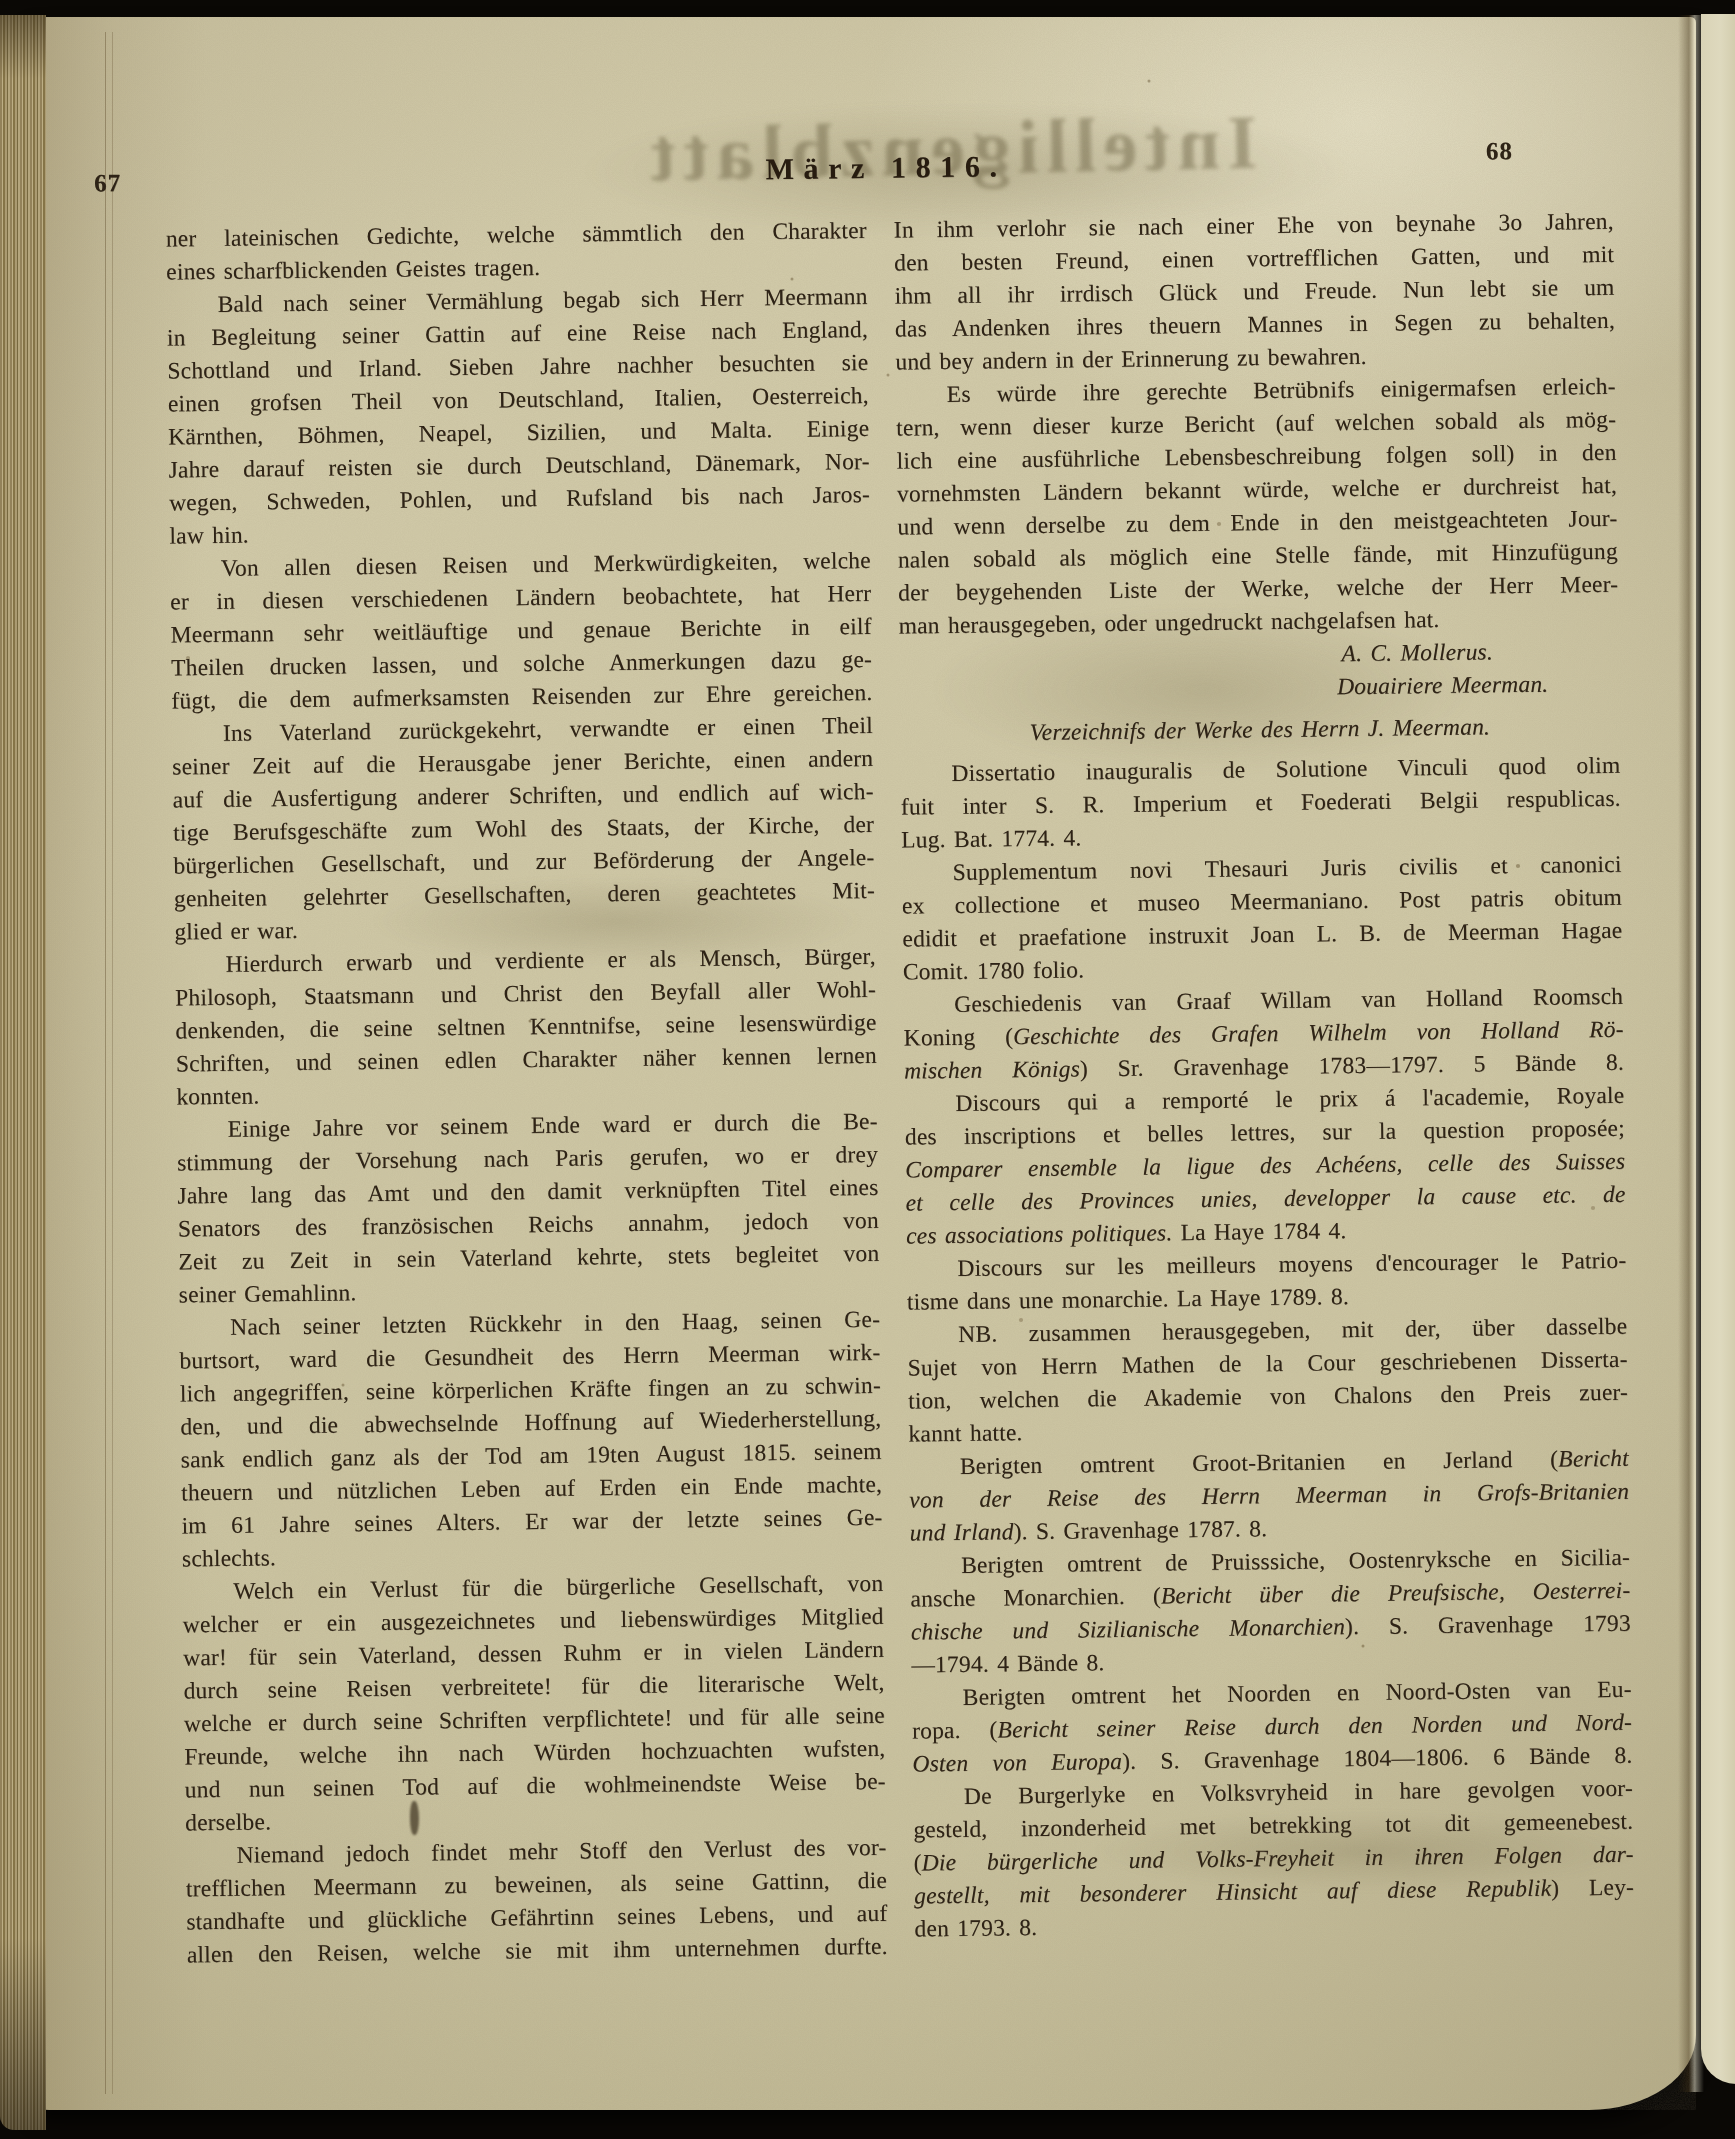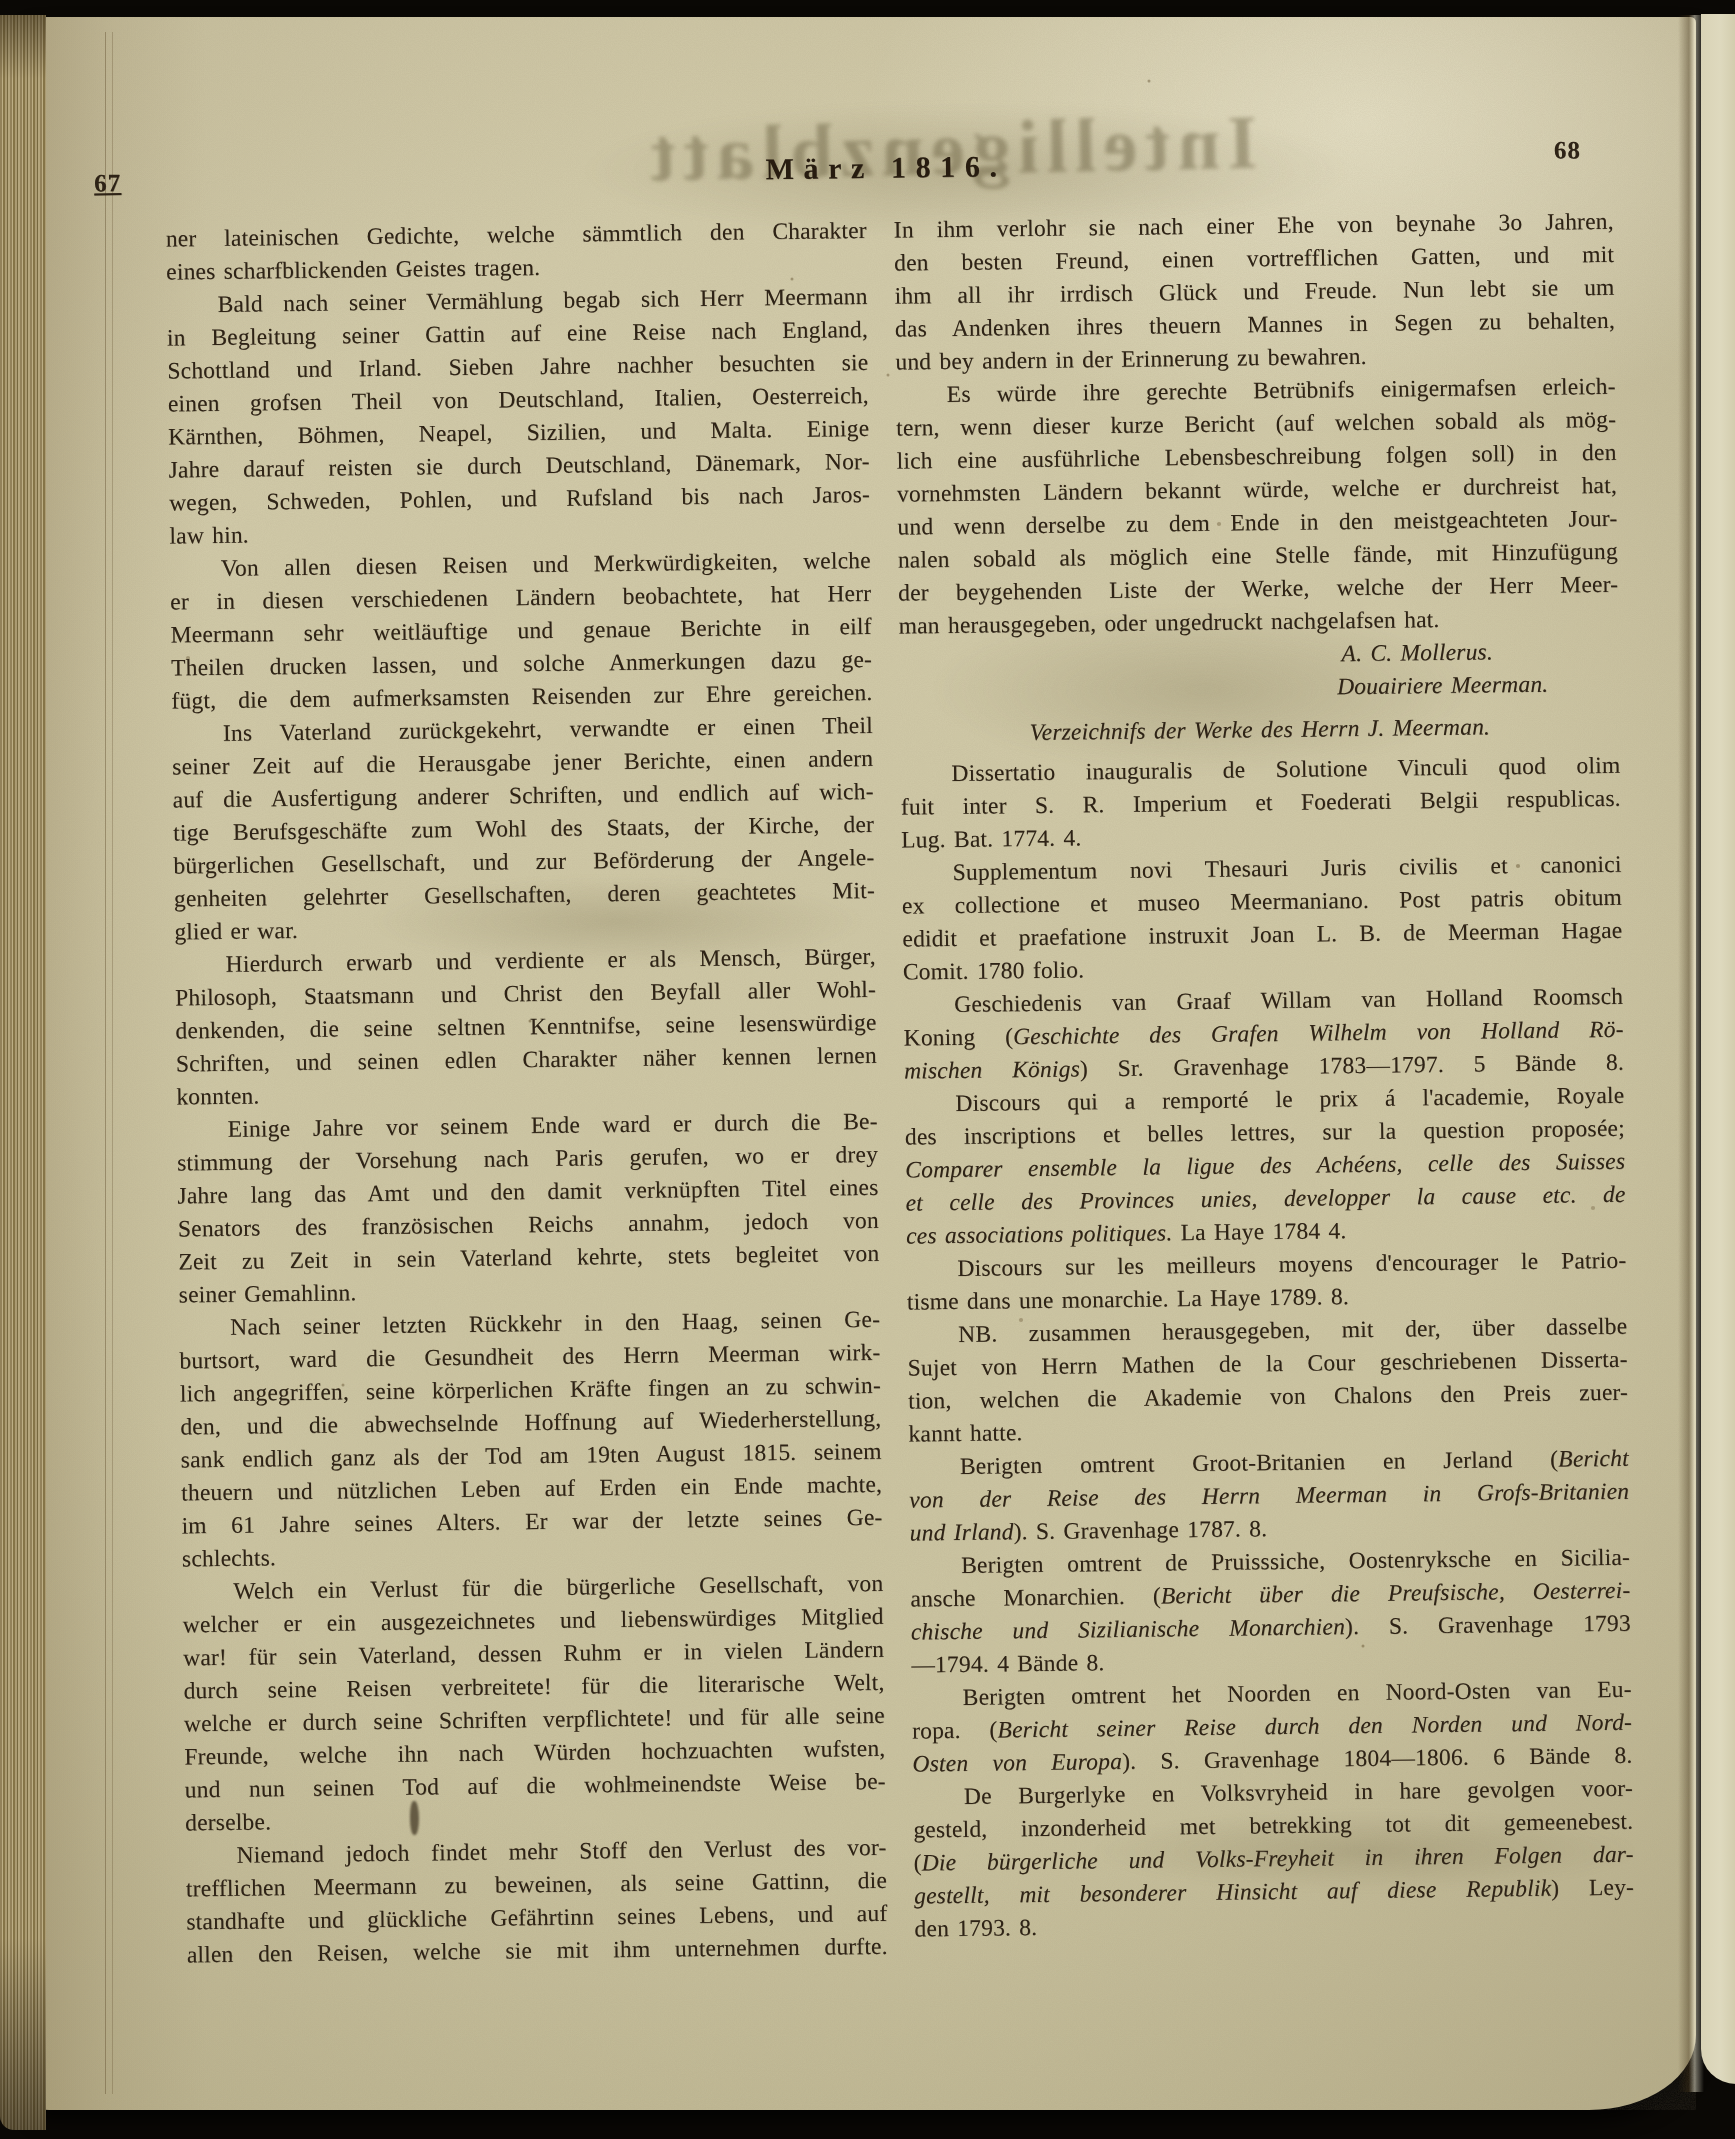--- a/index.html
+++ b/index.html
@@ -70,22 +70,22 @@
   
   #content{
     position:absolute;left:0;top:0;width:1736px;height:2140px;
     transform:rotate(-0.7deg);transform-origin:868px 1068px;
     color:#2e2316;
   }
   .pagenum{
     position:absolute;font-size:25px;font-weight:bold;letter-spacing:1.1px;
     text-shadow:0.3px 0.3px 0 rgba(46,35,22,.4);
   }
-  #pagenum-left{left:105px;top:160px;text-decoration:underline;}
-  #pagenum-right{left:1565px;top:145px;text-align:right;}
+  #pagenum-left{left:105px;top:160px;}
+  #pagenum-right{left:1497px;top:145px;text-align:right;}
   #header-title{
     position:absolute;left:646px;top:151px;width:502px;text-align:center;
     font-size:30px;font-weight:bold;letter-spacing:.32em;color:#271c10;
     text-shadow:0.4px 0.4px 0 rgba(39,28,16,.4);white-space:nowrap;
   }
   .col{
     position:absolute;top:214px;font-size:23.5px;line-height:33px;
     letter-spacing:0.2px;word-spacing:2.1px;
   }
   #col-left{left:176px;width:701px;}

